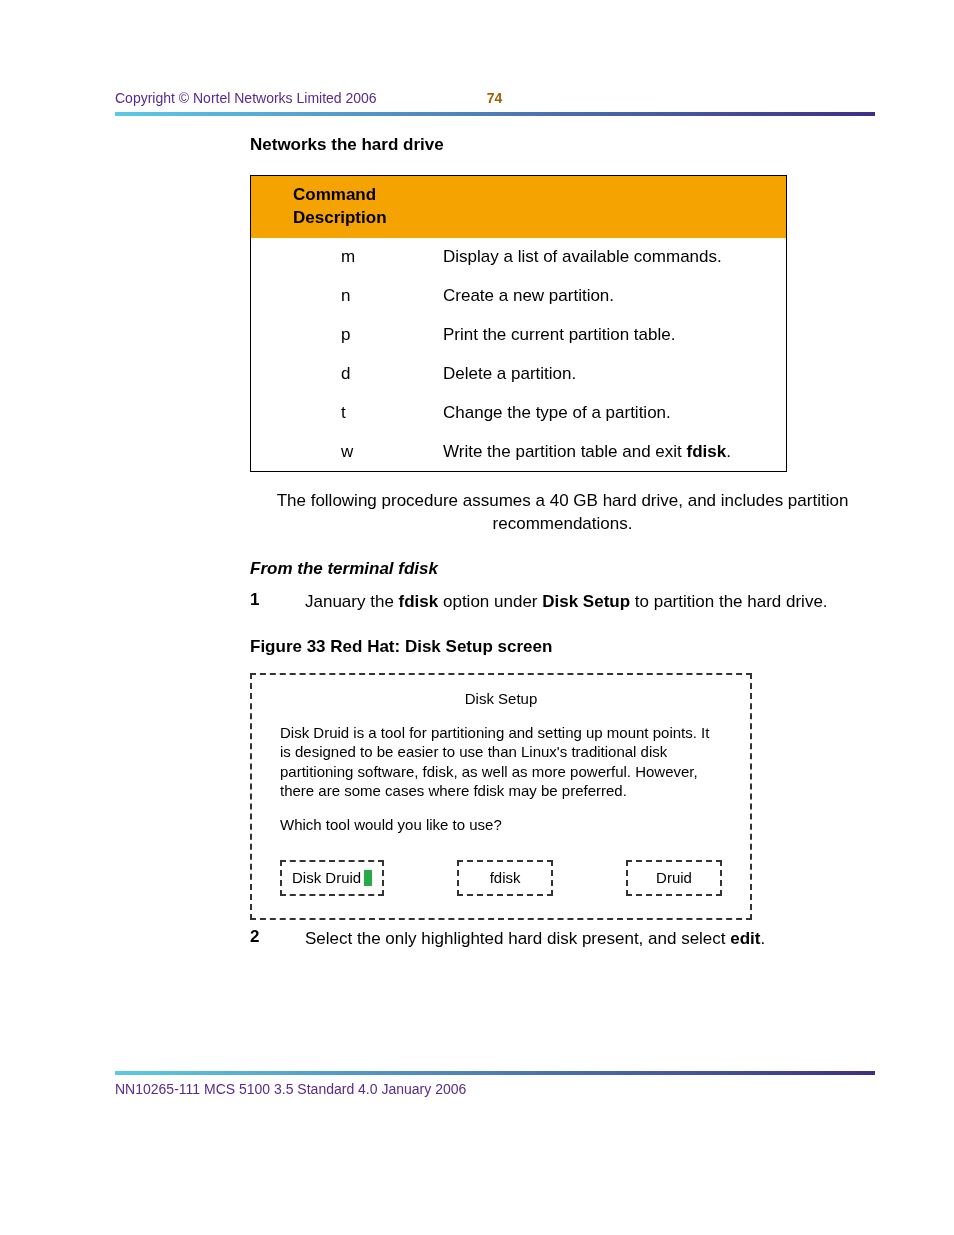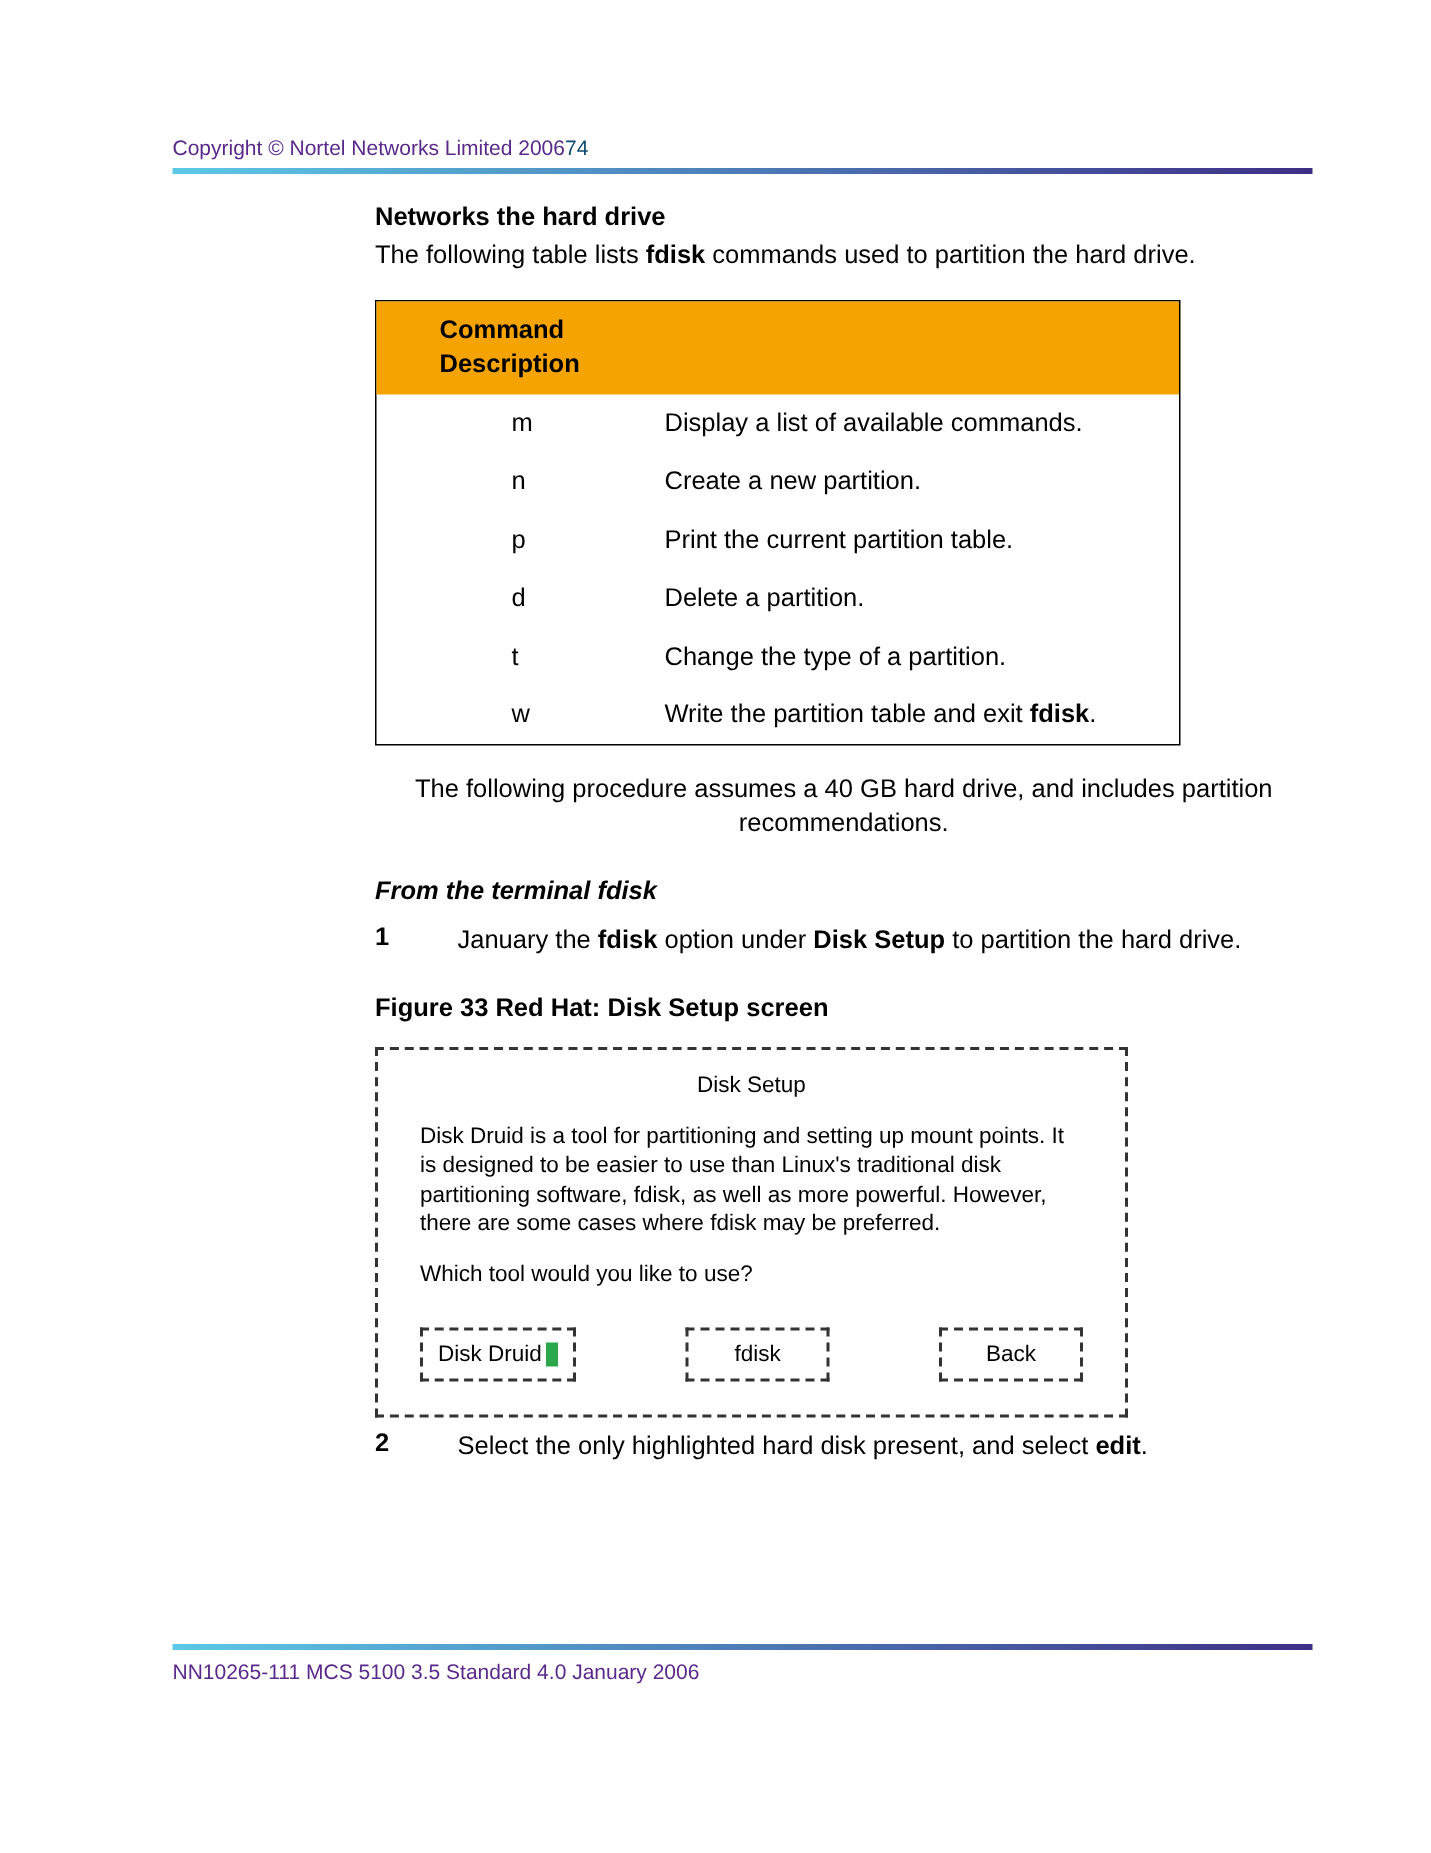--- a/index.html
+++ b/index.html
@@ -18,22 +18,23 @@
     display: flex;
     align-items: baseline;
     font-size: 14px;
     color: #5a2a8a;
     margin-bottom: 6px;
   }
   .top-header .copyright {
     flex: 0 0 auto;
   }
   .top-header .pagenum {
-    font-weight: normal;
-    color: #0c4a6e;
+    margin-left: 110px;
+    font-weight: bold;
+    color: #a16207;
   }
   .rule-top {
     height: 4px;
     background: linear-gradient(90deg, #5cc9e6 0%, #3e2f86 100%);
     margin-bottom: 18px;
   }
   .content {
     margin-left: 135px;
     font-size: 17px;
     line-height: 1.35;
@@ -149,23 +150,20 @@
 
   <div class="top-header">
     <span class="copyright">Copyright © Nortel Networks Limited 2006</span>
     <span class="pagenum">74</span>
   </div>
   <div class="rule-top"></div>
 
   <div class="content">
 
     <div class="section-title">Networks the hard drive</div>
-    <div class="intro">
-      <span>The following table lists </span><span class="bold">fdisk</span><span> commands used to partition the hard drive.</span>
-    </div>
 
     <div class="table-wrap">
       <div class="thead-row">
         <div class="th-cmd">Command</div>
         <div>Description</div>
       </div>
       <div class="tbody">
         <div class="trow">
           <div class="td-cmd">m</div>
           <div class="td-desc">Display a list of available commands.</div>
@@ -214,21 +212,21 @@
       <div class="figure-q">Which tool would you like to use?</div>
       <div class="btn-row">
         <span class="d-btn">
           <span>Disk Druid</span>
           <span class="cursor-block"></span>
         </span>
         <span class="d-btn">
           <span>fdisk</span>
         </span>
         <span class="d-btn">
-          <span>Back</span>
+          <span>Druid</span>
         </span>
       </div>
     </div>
 
     <div class="step-row" style="margin-top:6px;">
       <div class="step-num">2</div>
       <div class="step-text">
         <span>Select the only highlighted hard disk present, and select </span><span class="bold">edit</span><span>.</span>
       </div>
     </div>

